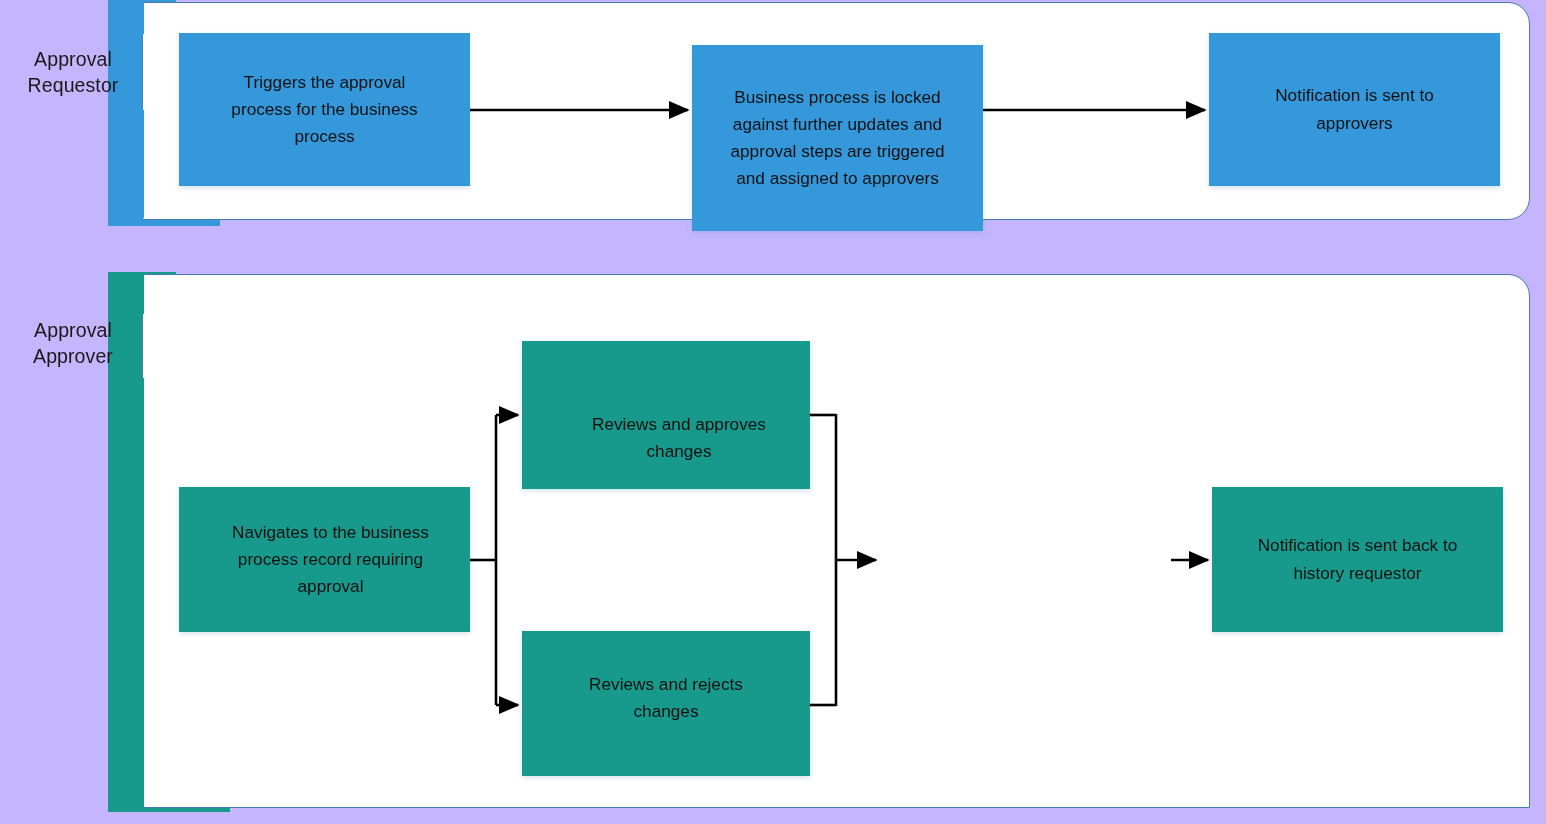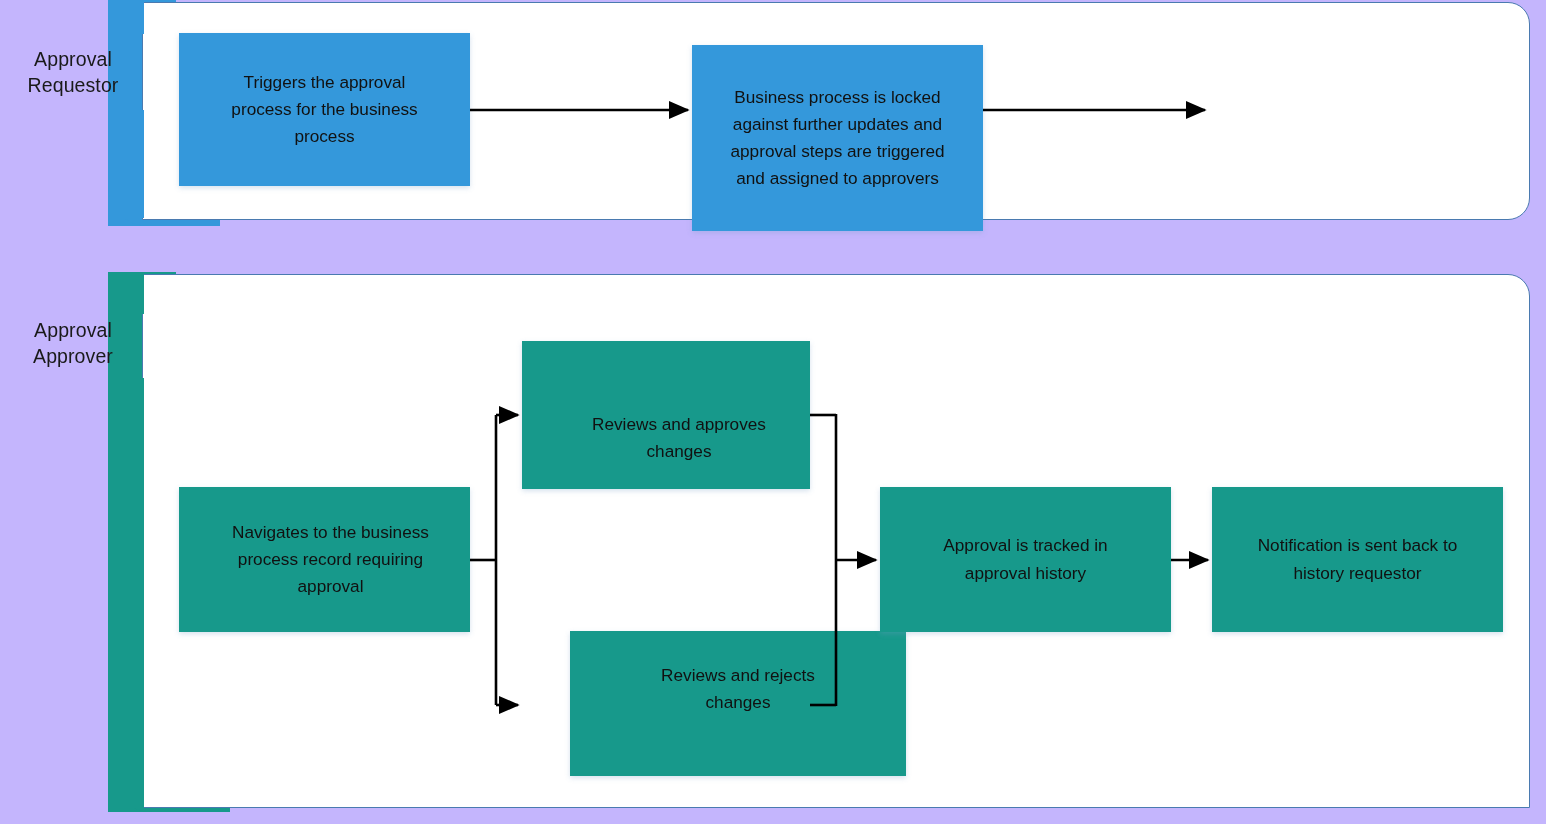--- a/index.html
+++ b/index.html
@@ -100,20 +100,24 @@
 process</span>
   </div>
 
   <div class="node blue" style="left:692px; top:45px; width:291px; height:186px;">
     <span>Business process is locked
 against further updates and
 approval steps are triggered
 and assigned to approvers</span>
   </div>
 
+  <div class="node blue" style="left:1209px; top:33px; width:291px; height:153px;">
+    <span>Notification is sent to
+approvers</span>
+  </div>
 
   <svg class="lane-bracket" style="left:108px; top:272px;" width="130" height="540" viewBox="0 0 130 540">
     <rect x="0" y="0" width="68" height="540" fill="#17998b"></rect>
     <path d="M0,460 V496 A44,44 0 0 0 44,540 H122 V514 H52 A24,24 0 0 1 28,490 V460 Z" fill="#17998b"></path>
   </svg>
 
   <div class="lane-panel" style="left:142px; top:274px; width:1388px; height:534px; border-radius:0 22px 0 0;"></div>
 
   <div class="lane-tab" style="left:110px; top:274px; width:34px; height:40px; background:#17998b;"></div>
   <div class="lane-tab" style="left:110px; top:378px; width:34px; height:430px; background:#17998b;"></div>
@@ -125,29 +129,25 @@
     <span>Navigates to the business
 process record requiring
 approval</span>
   </div>
 
   <div class="node teal" style="left:522px; top:341px; width:288px; height:148px; align-items:center; padding-top:46px;padding-left:36px;">
     <span>Reviews and approves
 changes</span>
   </div>
 
-  <div class="node teal" style="left:522px; top:631px; width:336px; height:145px; align-items:flex-start; padding-top:31px;margin-left:48px;">
+  <div class="node teal" style="left:522px; top:631px; width:288px; height:145px; align-items:flex-start; padding-top:40px;">
     <span>Reviews and rejects
 changes</span>
   </div>
 
-  <div class="node teal" style="left:880px; top:487px; width:291px; height:145px;">
-    <span>Approval is tracked in
-approval history</span>
-  </div>
 
   <div class="node teal" style="left:1212px; top:487px; width:291px; height:145px;">
     <span>Notification is sent back to
 history requestor</span>
   </div>
 
   <svg id="wires" viewBox="0 0 1546 824">
     <defs>
       <marker id="arrow" viewBox="0 0 10 10" refX="9.2" refY="5" markerWidth="8" markerHeight="8" orient="auto-start-reverse">
         <path d="M 0 0.6 L 10 5 L 0 9.4 z" fill="#000000"></path>

